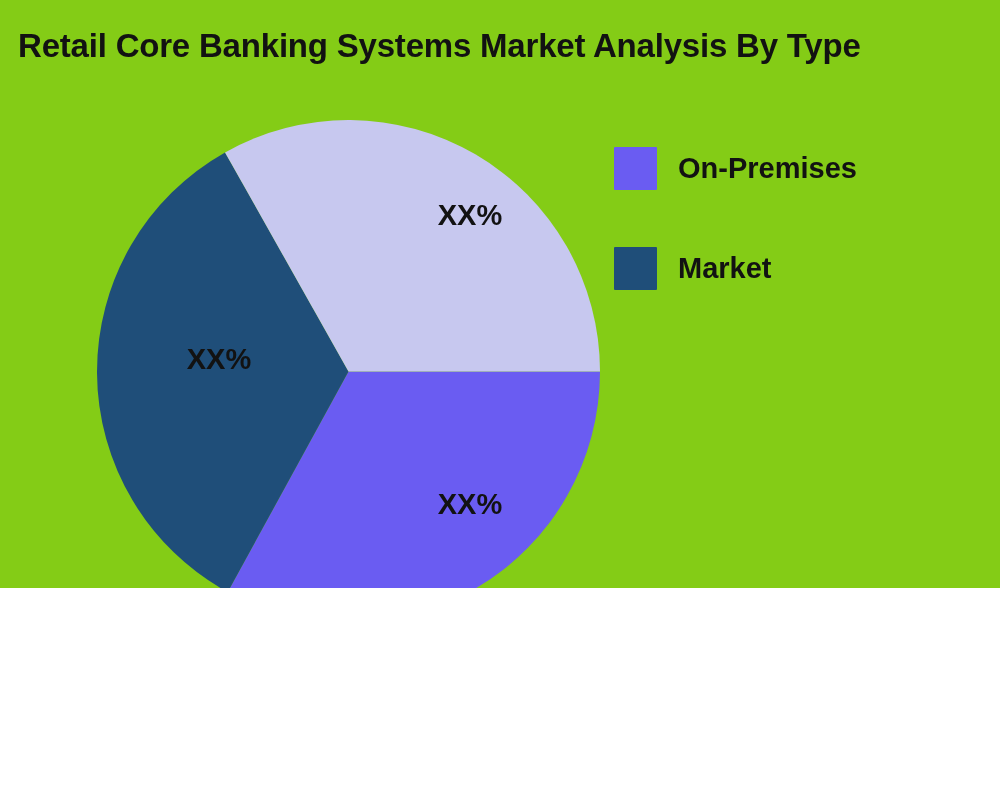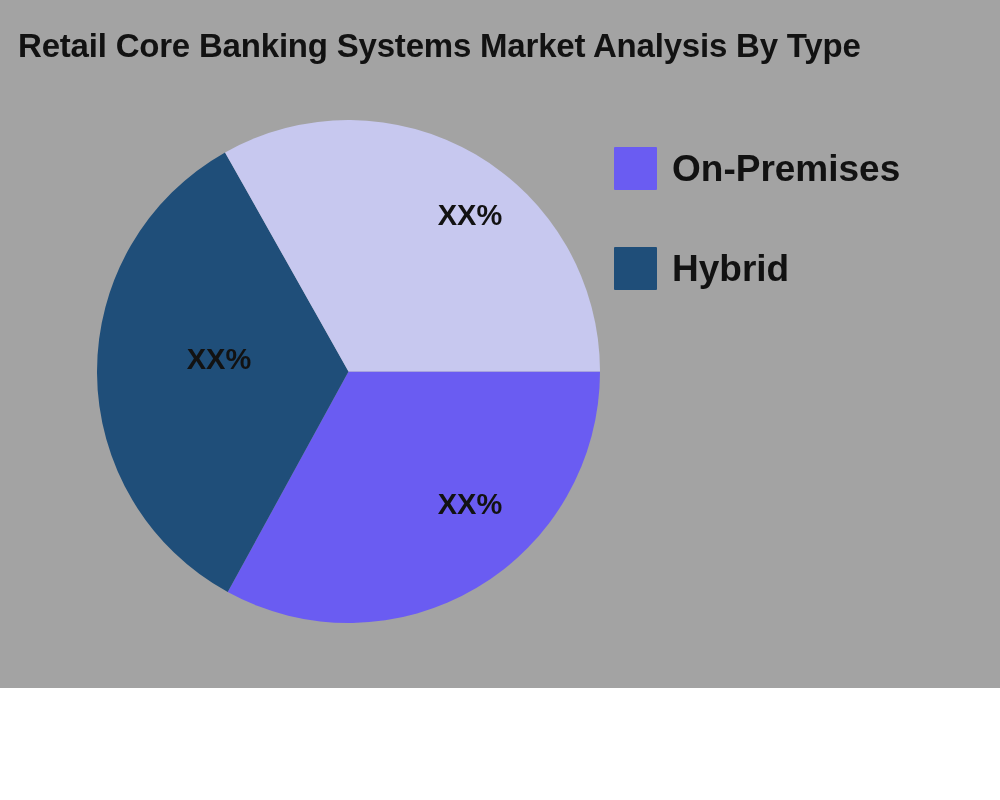--- a/index.html
+++ b/index.html
@@ -8,22 +8,22 @@
     padding: 0;
     background: #ffffff;
   }
   body {
     font-family: "Liberation Sans", "DejaVu Sans", sans-serif;
     -webkit-font-smoothing: antialiased;
   }
   #page {
     position: relative;
     width: 1000px;
-    height: 688px;
-    background: #a3a3a3;
+    height: 588px;
+    background: #84cc16;
     overflow: hidden;
   }
 
   
   #chart-title {
     position: absolute;
     left: 18px;
     top: 24px;
     width: 1400px;             
     white-space: nowrap;
@@ -70,22 +70,22 @@
     align-items: center;
     height: 100px;
   }
   .legend-swatch {
     width: 43px;
     height: 43px;
     flex: 0 0 43px;
     border-radius: 1px;
   }
   .legend-label {
-    margin-left: 15px;
-    font-size: 37px;
+    margin-left: 21px;
+    font-size: 29px;
     font-weight: 600;
     color: #121212;
     line-height: 1;
     white-space: nowrap;
   }
 
   
   #watermark {
     position: absolute;
     left: 922px;
@@ -121,21 +121,21 @@
 
   <div id="legend">
 
     <div class="legend-item">
       <span class="legend-swatch" style="background: rgb(106, 92, 242);"></span>
       <span class="legend-label">On-Premises</span>
     </div>
 
     <div class="legend-item">
       <span class="legend-swatch" style="background: rgb(31, 78, 121);"></span>
-      <span class="legend-label">Hybrid</span>
+      <span class="legend-label">Market</span>
     </div>
 
 
   </div>
 
   <div id="watermark">IDR</div>
 
 </div>
 
 </body></html>

